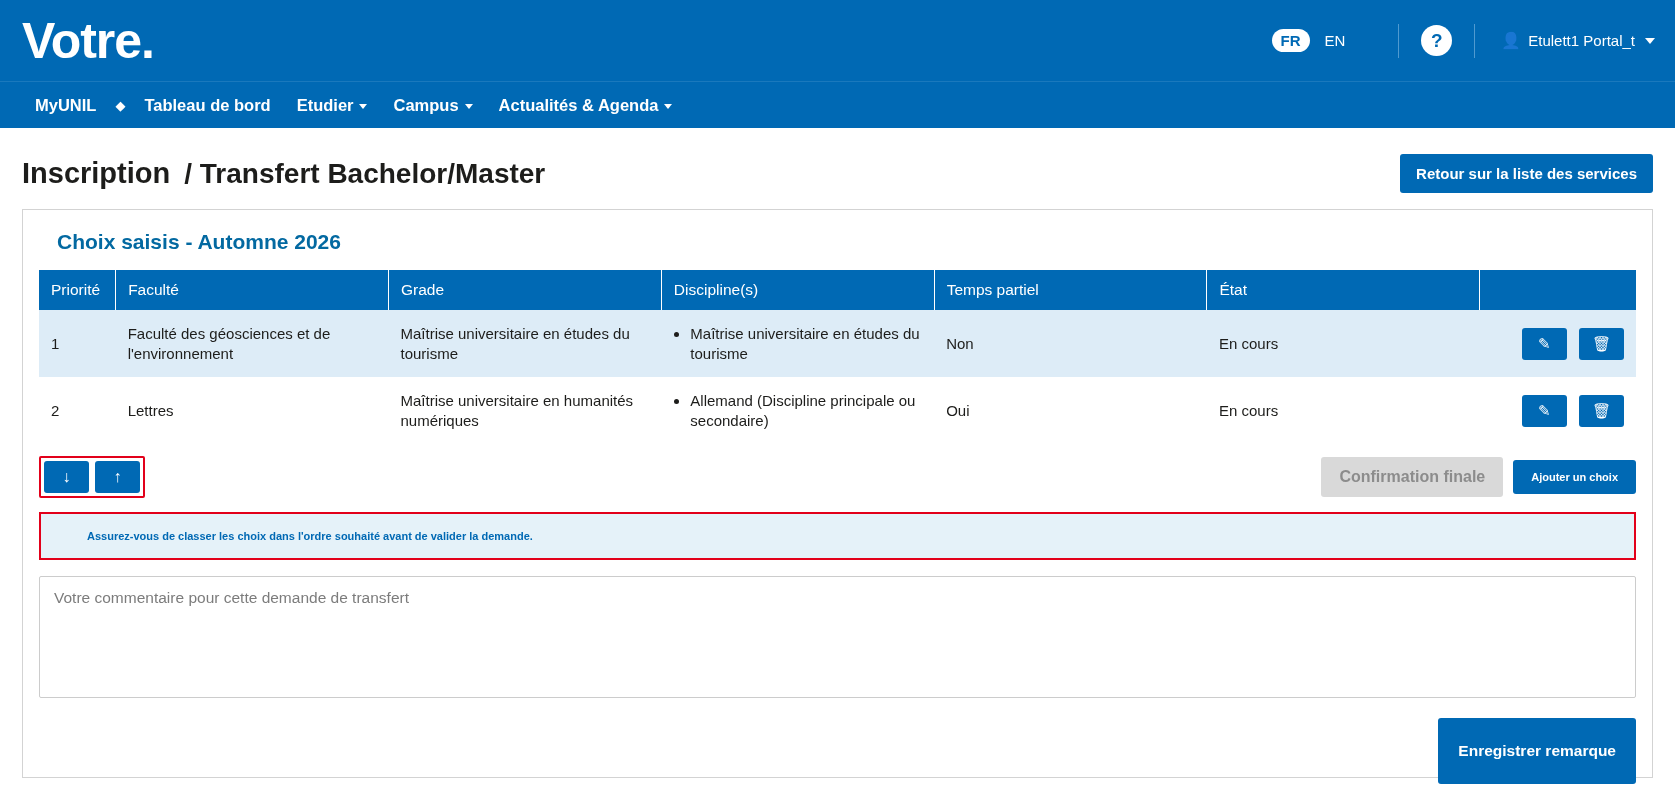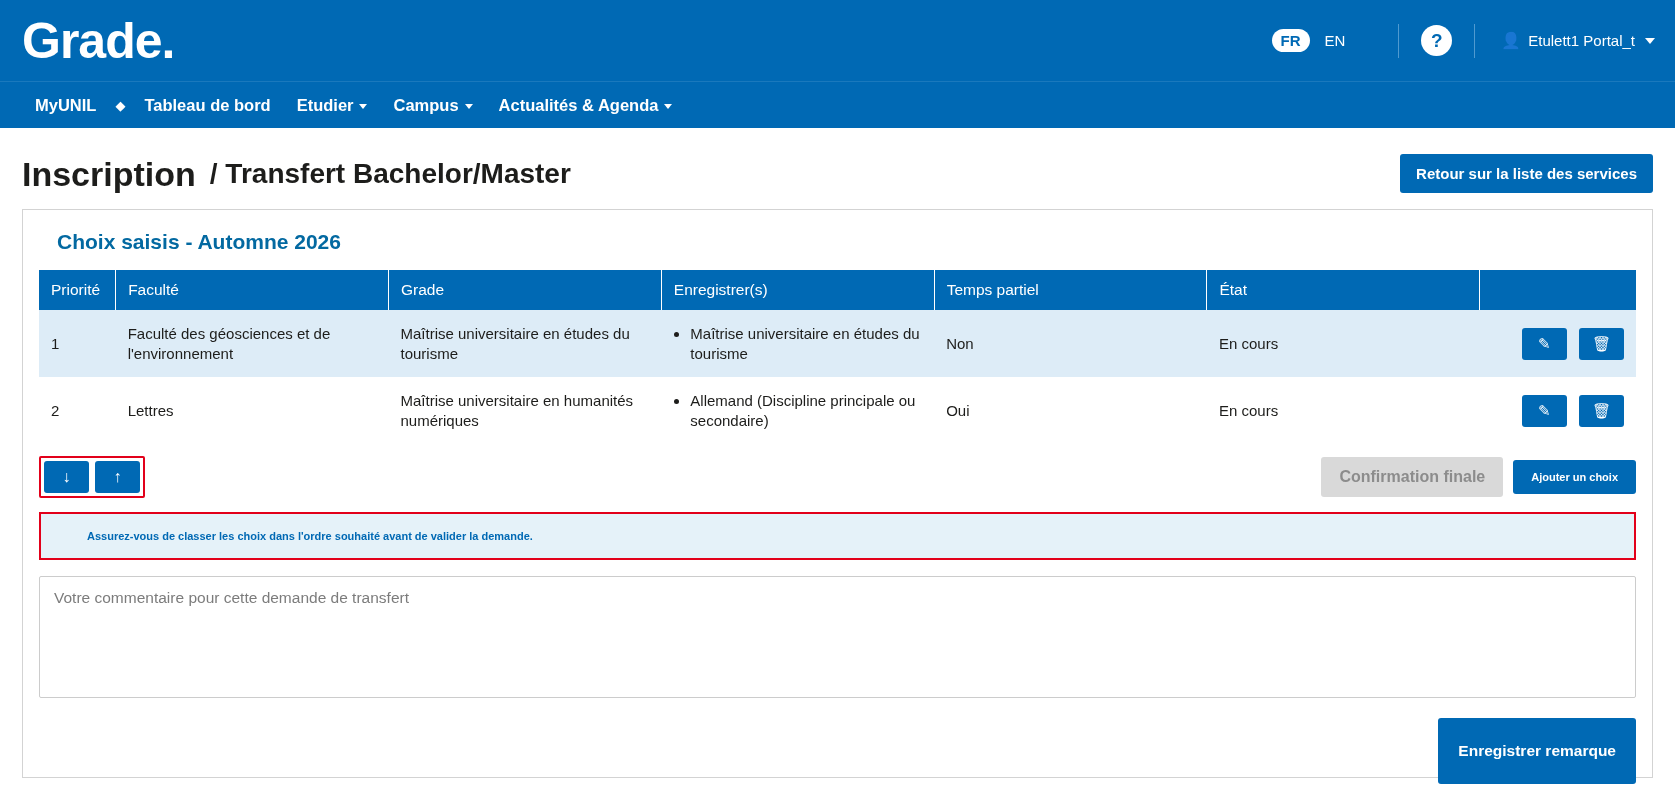--- a/index.html
+++ b/index.html
@@ -116,21 +116,21 @@
     margin-top: 3px;
   }
 
   
   .title-row {
     display: flex;
     align-items: center;
     padding: 26px 22px 16px 22px;
   }
   .page-title {
-    font-size: 34px;
+    font-size: 29px;
     font-weight: bold;
     color: #1d1d1b;
     line-height: 1;
   }
   .page-subtitle {
     font-size: 28px;
     font-weight: bold;
     color: #1d1d1b;
     margin-left: 14px;
     line-height: 1;
@@ -308,21 +308,21 @@
     font-size: 15.5px;
     font-weight: bold;
     padding: 24px 20px;
     cursor: pointer;
   }
 </style>
 </head>
 <body>
 
 <div class="topbar">
-  <div class="logo">Grade.</div>
+  <div class="logo">Votre.</div>
 
   <div class="top-right">
     <div class="lang-group">
       <span class="lang active">FR</span>
       <span class="lang">EN</span>
     </div>
     <div class="vdiv"></div>
     <div class="help-circle">?</div>
     <div class="vdiv"></div>
     <div class="user-box">
@@ -364,21 +364,21 @@
 <div class="card">
 
   <div class="section-title">Choix saisis - Automne 2026</div>
 
   <table class="choices">
     <thead>
       <tr>
         <th class="col-prio">Priorité</th>
         <th class="col-fac">Faculté</th>
         <th class="col-grade">Grade</th>
-        <th class="col-disc">Enregistrer(s)</th>
+        <th class="col-disc">Discipline(s)</th>
         <th class="col-tp">Temps partiel</th>
         <th class="col-etat">État</th>
         <th class="col-act"></th>
       </tr>
     </thead>
     <tbody>
       <tr class="row-alt">
         <td>1</td>
         <td>Faculté des géosciences et de l'environnement</td>
         <td>Maîtrise universitaire en études du tourisme</td>

